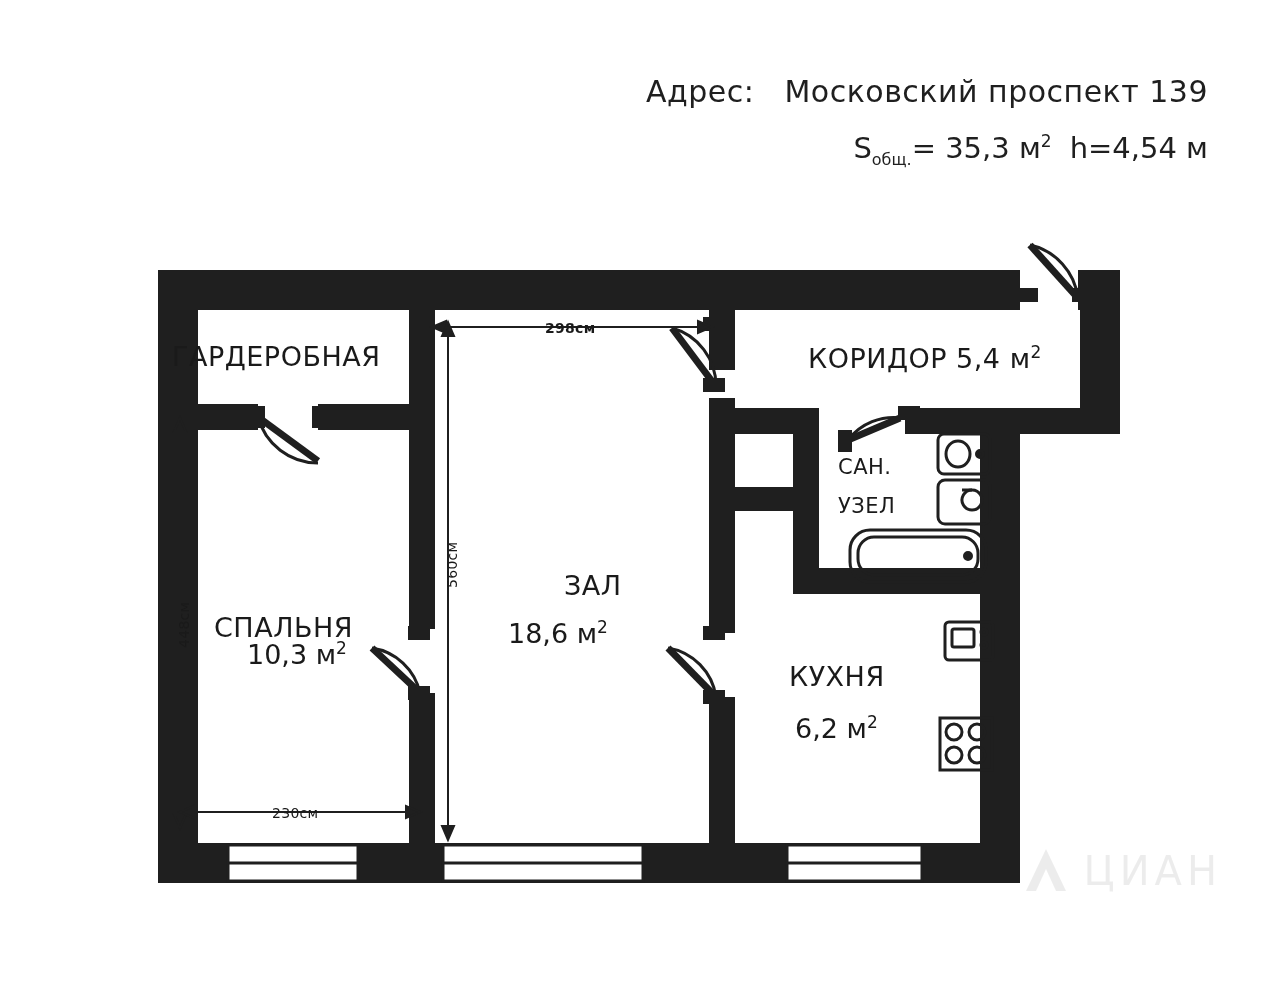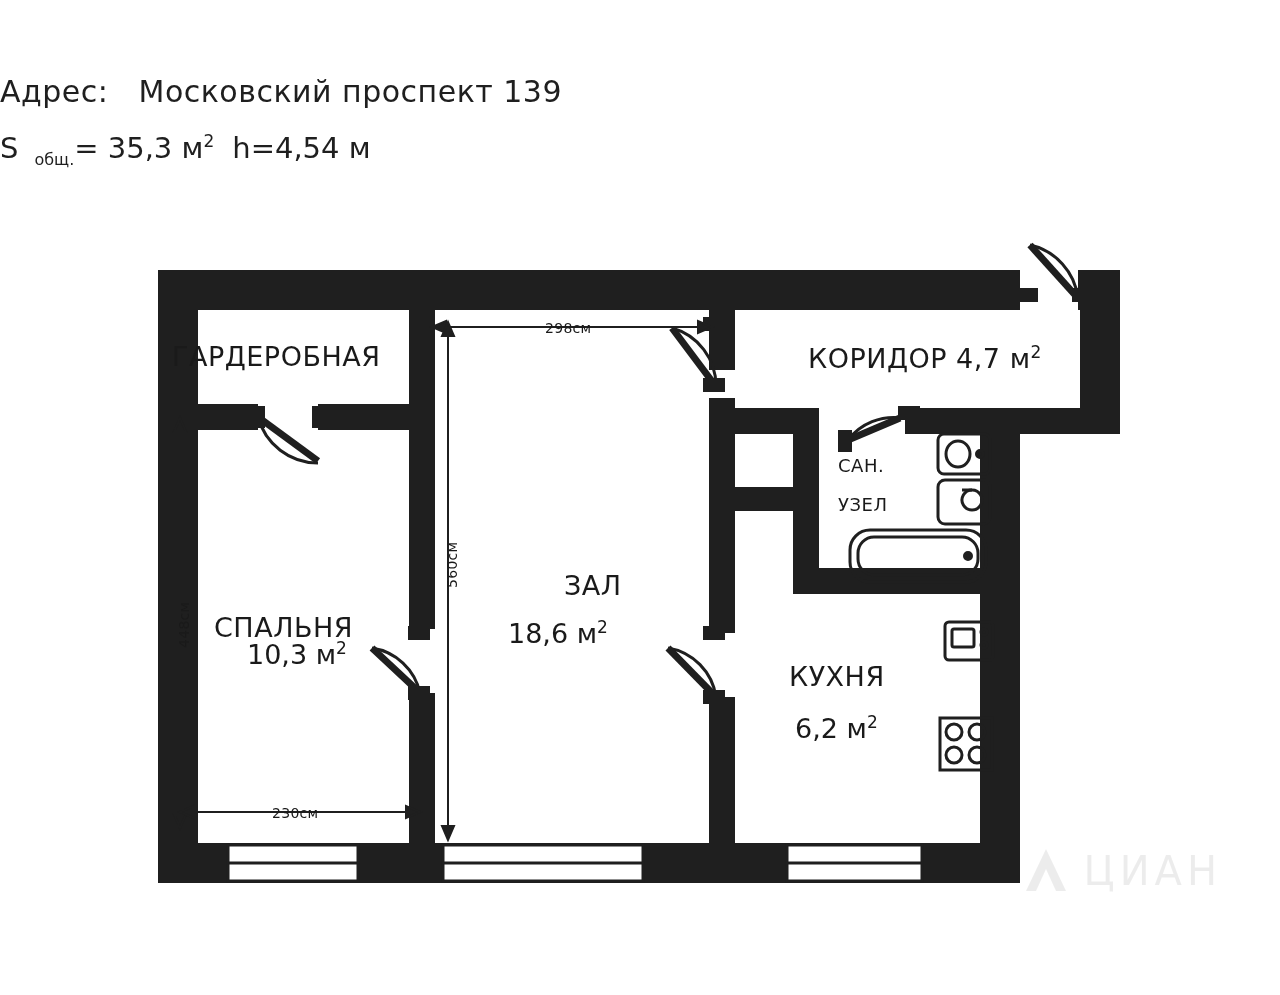--- a/index.html
+++ b/index.html
@@ -15,40 +15,39 @@
     color: #1a1a1a;
     overflow: hidden;
   }
 
   
   .header {
     position: absolute;
     top: 0;
     left: 0;
     width: 1208px;
-    text-align: left;
+    text-align: right;
     padding-top: 74px;
     box-sizing: border-box;
   }
   .addr-line {
     font-size: 30px;
     letter-spacing: 0.5px;
     color: #1f1f1f;
     font-family: "DejaVu Sans", sans-serif;
   }
   .area-line {
     margin-top: 22px;
     font-size: 29px;
     color: #1f1f1f;
     white-space: nowrap;
   }
   .sub {
     font-size: 16px;
     vertical-align: sub;
-    margin-left: 16px;
   }
   .sup {
     font-size: 17px;
     vertical-align: super;
   }
   .gap {
     display: inline-block;
     width: 18px;
   }
 
@@ -72,21 +71,21 @@
     white-space: nowrap;
   }
   .room-name {
     font-size: 27px;
     letter-spacing: 0.5px;
   }
   .room-area {
     font-size: 27px;
   }
   .room-small {
-    font-size: 18px;
+    font-size: 21px;
     letter-spacing: 0.5px;
   }
   .dim {
     font-size: 14px;
     letter-spacing: 0.3px;
   }
   .dim-vert {
     transform: rotate(-90deg);
     transform-origin: left top;
   }
@@ -251,35 +250,35 @@
 
       <line x1="180" y1="812" x2="420" y2="812"></line>
       <polygon points="180,812 194,806 194,818"></polygon>
       <polygon points="420,812 406,806 406,818"></polygon>
     </g>
   </svg>
 </div>
 
 <div class="lbl room-name" style="left:172px; top:341px;">ГАРДЕРОБНАЯ</div>
 
-<div class="lbl room-name" style="left:808px; top:342px;"><span>КОРИДОР 4,7 м</span><span class="sup">2</span></div>
+<div class="lbl room-name" style="left:808px; top:342px;"><span>КОРИДОР 5,4 м</span><span class="sup">2</span></div>
 
 <div class="lbl room-small" style="left:838px; top:455px;">САН.</div>
 <div class="lbl room-small" style="left:838px; top:494px;">УЗЕЛ</div>
 
 <div class="lbl room-name" style="left:214px; top:572px;margin-top:40px;">СПАЛЬНЯ</div>
 <div class="lbl room-area" style="left:247px; top:638px;"><span>10,3 м</span><span class="sup">2</span></div>
 
 <div class="lbl room-name" style="left:564px; top:570px;">ЗАЛ</div>
 <div class="lbl room-area" style="left:508px; top:617px;"><span>18,6 м</span><span class="sup">2</span></div>
 
 <div class="lbl room-name" style="left:789px; top:661px;">КУХНЯ</div>
 <div class="lbl room-area" style="left:795px; top:712px;"><span>6,2 м</span><span class="sup">2</span></div>
 
-<div class="lbl dim" style="left:545px; top:320px;">298см</div>
+<div class="lbl dim" style="left:545px; top:320px;font-weight:bold;">298см</div>
 <div class="lbl dim dim-vert" style="left:444px; top:588px;">560см</div>
 <div class="lbl dim dim-vert" style="left:176px; top:648px;">448см</div>
 <div class="lbl dim" style="left:272px; top:805px;">230см</div>
 
 <div class="watermark">
   <svg width="56" height="56" viewBox="0 0 56 56">
     <path d="M28 6 L48 48 L38 48 L28 26 L18 48 L8 48 Z" fill="#6b6b6b"></path>
   </svg>
   <span class="wm-text">ЦИАН</span>
 </div>

